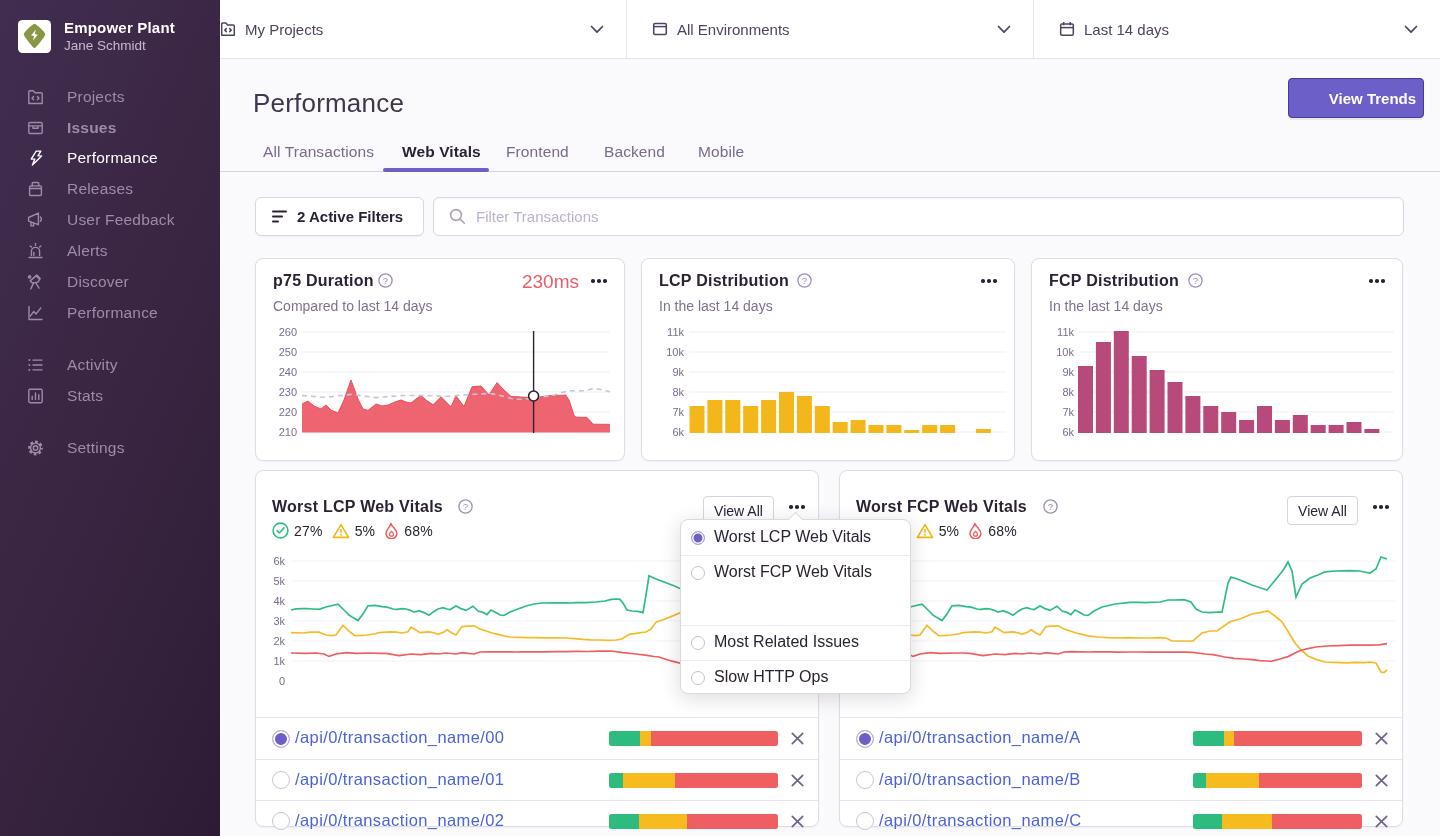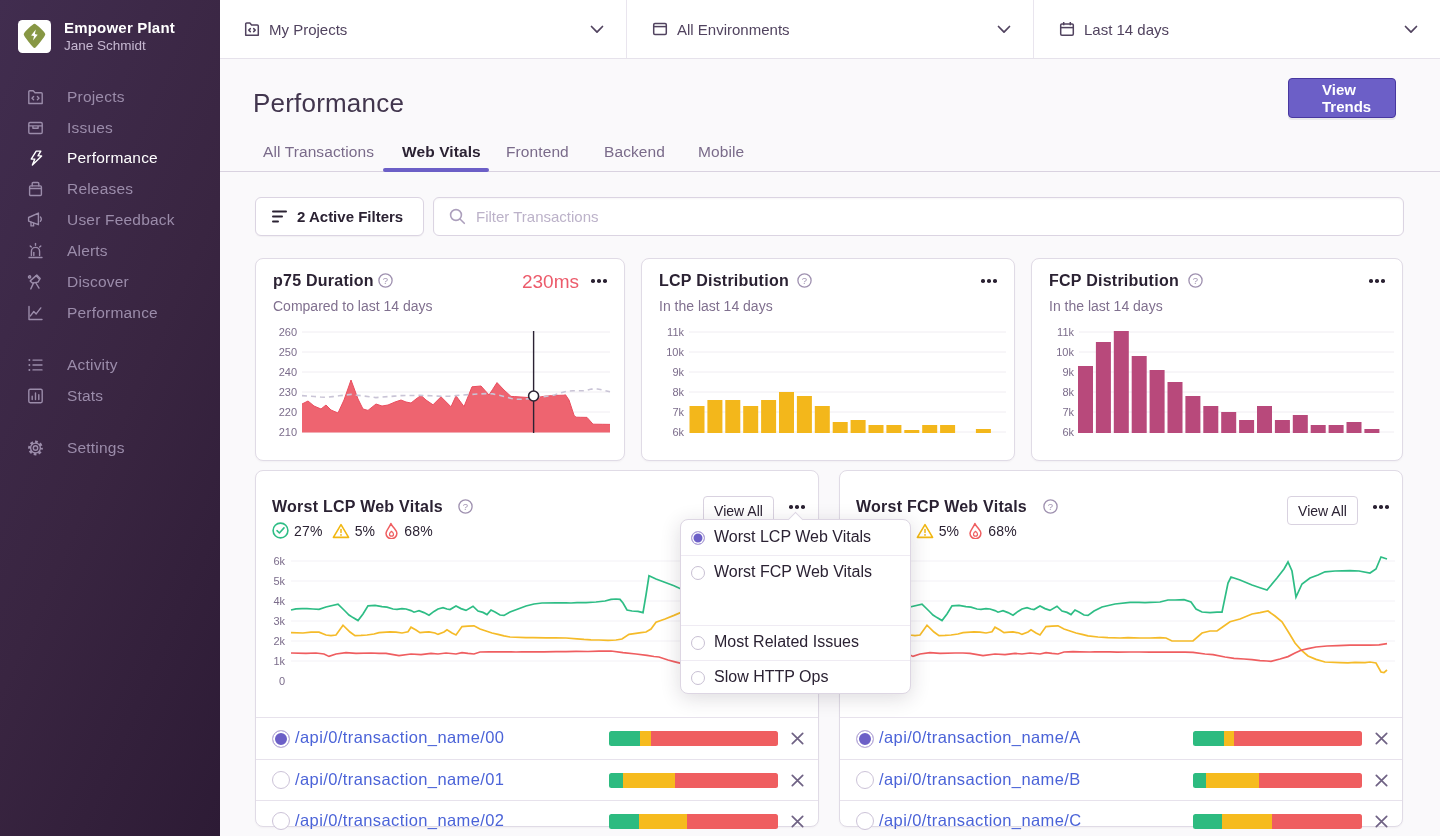--- a/index.html
+++ b/index.html
@@ -19,21 +19,21 @@
 
 
 #topbar { position:absolute; left:220px; top:0; width:1220px; height:59px; background:#FFFFFF;
   border-bottom:1px solid #E6E2EB; z-index:20; display:flex; }
 .tb-sec { position:relative; height:100%; display:flex; align-items:center; }
 .tb-sec .txt { font-size:15px; color:#51435F; margin-left:9px; }
 .tb-sec .chev { position:absolute; right:22px; top:50%; transform:translateY(-50%); }
 
 
 #h1 { position:absolute; left:253px; top:88px; font-size:26px; font-weight:400; color:#42364E; letter-spacing:.2px; z-index:5;}
-#viewtrends { position:absolute; left:1288px; top:78px; width:108px; height:40px; background:#6C5FC7;
+#viewtrends { position:absolute; left:1288px; top:78px; width:136px; height:40px; background:#6C5FC7;
   border:1px solid #4838A0; border-radius:4px; color:#fff; font-size:15px; font-weight:700;
   display:flex; align-items:center; justify-content:center; z-index:5; box-shadow:0 2px 0 rgba(43,34,51,.08);padding-left:33px;}
 
 
 .tab { position:absolute; top:143px; font-size:15.5px; color:#7A6B8A; z-index:5; letter-spacing:.1px;}
 .tab.active { color:#2B2233; font-weight:700; }
 #tabline { position:absolute; left:220px; top:171px; width:1220px; height:1px; background:#D9D2E0; z-index:4; }
 #tabbar { position:absolute; left:383px; top:168px; width:106px; height:4px; background:#6C5FC7; border-radius:2px; z-index:5; }
 
 
@@ -104,21 +104,21 @@
   </div>
   <div class="org">Empower Plant</div>
   <div class="usr">Jane Schmidt</div>
   <div class="nav-item" style="top:82px;">
       <svg width="17" height="17" viewBox="0 0 17 17">
         <path d="M1.8 15 V3.3 a1 1 0 0 1 1-1 h3.4 l1.8 2 h6.2 a1 1 0 0 1 1 1 V15 Z" fill="none" stroke="#9B8CAA" stroke-width="1.4" stroke-linecap="round" stroke-linejoin="round"></path>
         <path d="M6.6 8.1 5 9.7 6.6 11.3 M10.4 8.1 12 9.7 10.4 11.3" fill="none" stroke="#9B8CAA" stroke-width="1.4" stroke-linecap="round" stroke-linejoin="round"></path>
       </svg>
       <span class="lbl">Projects</span>
     </div>
-  <div class="nav-item" style="top:113px;">
+  <div class="nav-item" style="top:113px;font-weight:bold;">
       <svg width="17" height="17" viewBox="0 0 17 17">
         <rect x="1.8" y="3" width="13.4" height="11" rx="1.2" fill="none" stroke="#9B8CAA" stroke-width="1.4" stroke-linecap="round" stroke-linejoin="round"></rect>
         <path d="M1.8 6.4 h13.4 M5.9 6.4 v2.4 h5.2 V6.4" fill="none" stroke="#9B8CAA" stroke-width="1.4" stroke-linecap="round" stroke-linejoin="round"></path>
       </svg>
       <span class="lbl">Issues</span>
     </div>
   <div class="nav-item active" style="top:143px;">
       <svg width="17" height="17" viewBox="0 0 17 17">
         <path d="M9.2 1.6 h4.6 L11 6.4 h3.6 L5.4 15.6 7.8 9.6 H4.2 Z" fill="none" stroke="#FFFFFF" stroke-width="1.4" stroke-linecap="round" stroke-linejoin="round"></path>
       </svg>
@@ -186,21 +186,21 @@
       <svg width="17" height="17" viewBox="0 0 17 17">
         <circle cx="8.5" cy="8.5" r="2.2" fill="none" stroke="#9B8CAA" stroke-width="1.4" stroke-linecap="round" stroke-linejoin="round"></circle>
         <circle cx="8.5" cy="8.5" r="6.1" fill="none" stroke="#9B8CAA" stroke-width="2.6" stroke-dasharray="2.7,2.1" stroke-dashoffset="1.2"></circle>
         <circle cx="8.5" cy="8.5" r="4.9" fill="none" stroke="#9B8CAA" stroke-width="1.4" stroke-linecap="round" stroke-linejoin="round"></circle>
       </svg>
       <span class="lbl">Settings</span>
     </div>
 </div>
 
 <div id="topbar">
-  <div class="tb-sec" style="width:407px; border-right:1px solid #E9E5EE; padding-left:24px;">
+  <div class="tb-sec" style="width:407px; border-right:1px solid #E9E5EE; ">
     <svg width="16" height="16" viewBox="0 0 16 16">
         <path d="M1.7 14.3 V3.1 a1 1 0 0 1 1-1 h3.2 l1.7 1.9 h5.7 a1 1 0 0 1 1 1 v9.3 Z" fill="none" stroke="#51435F" stroke-width="1.5" stroke-linejoin="round"></path>
         <path d="M6.3 7.6 4.8 9.1 6.3 10.6 M9.7 7.6 11.2 9.1 9.7 10.6" fill="none" stroke="#51435F" stroke-width="1.5" stroke-linecap="round" stroke-linejoin="round"></path>
       </svg>
     <span class="txt">My Projects</span>
     <span class="chev"><svg width="14" height="9" viewBox="0 0 14 9">
           <path d="M1.5 1.5 7 7.2 12.5 1.5" fill="none" stroke="#51435F" stroke-width="1.7" stroke-linecap="round" stroke-linejoin="round"></path>
         </svg></span>
   </div>
   <div class="tb-sec" style="width:407px; border-right:1px solid #E9E5EE; padding-left:25px;text-align:right;">

